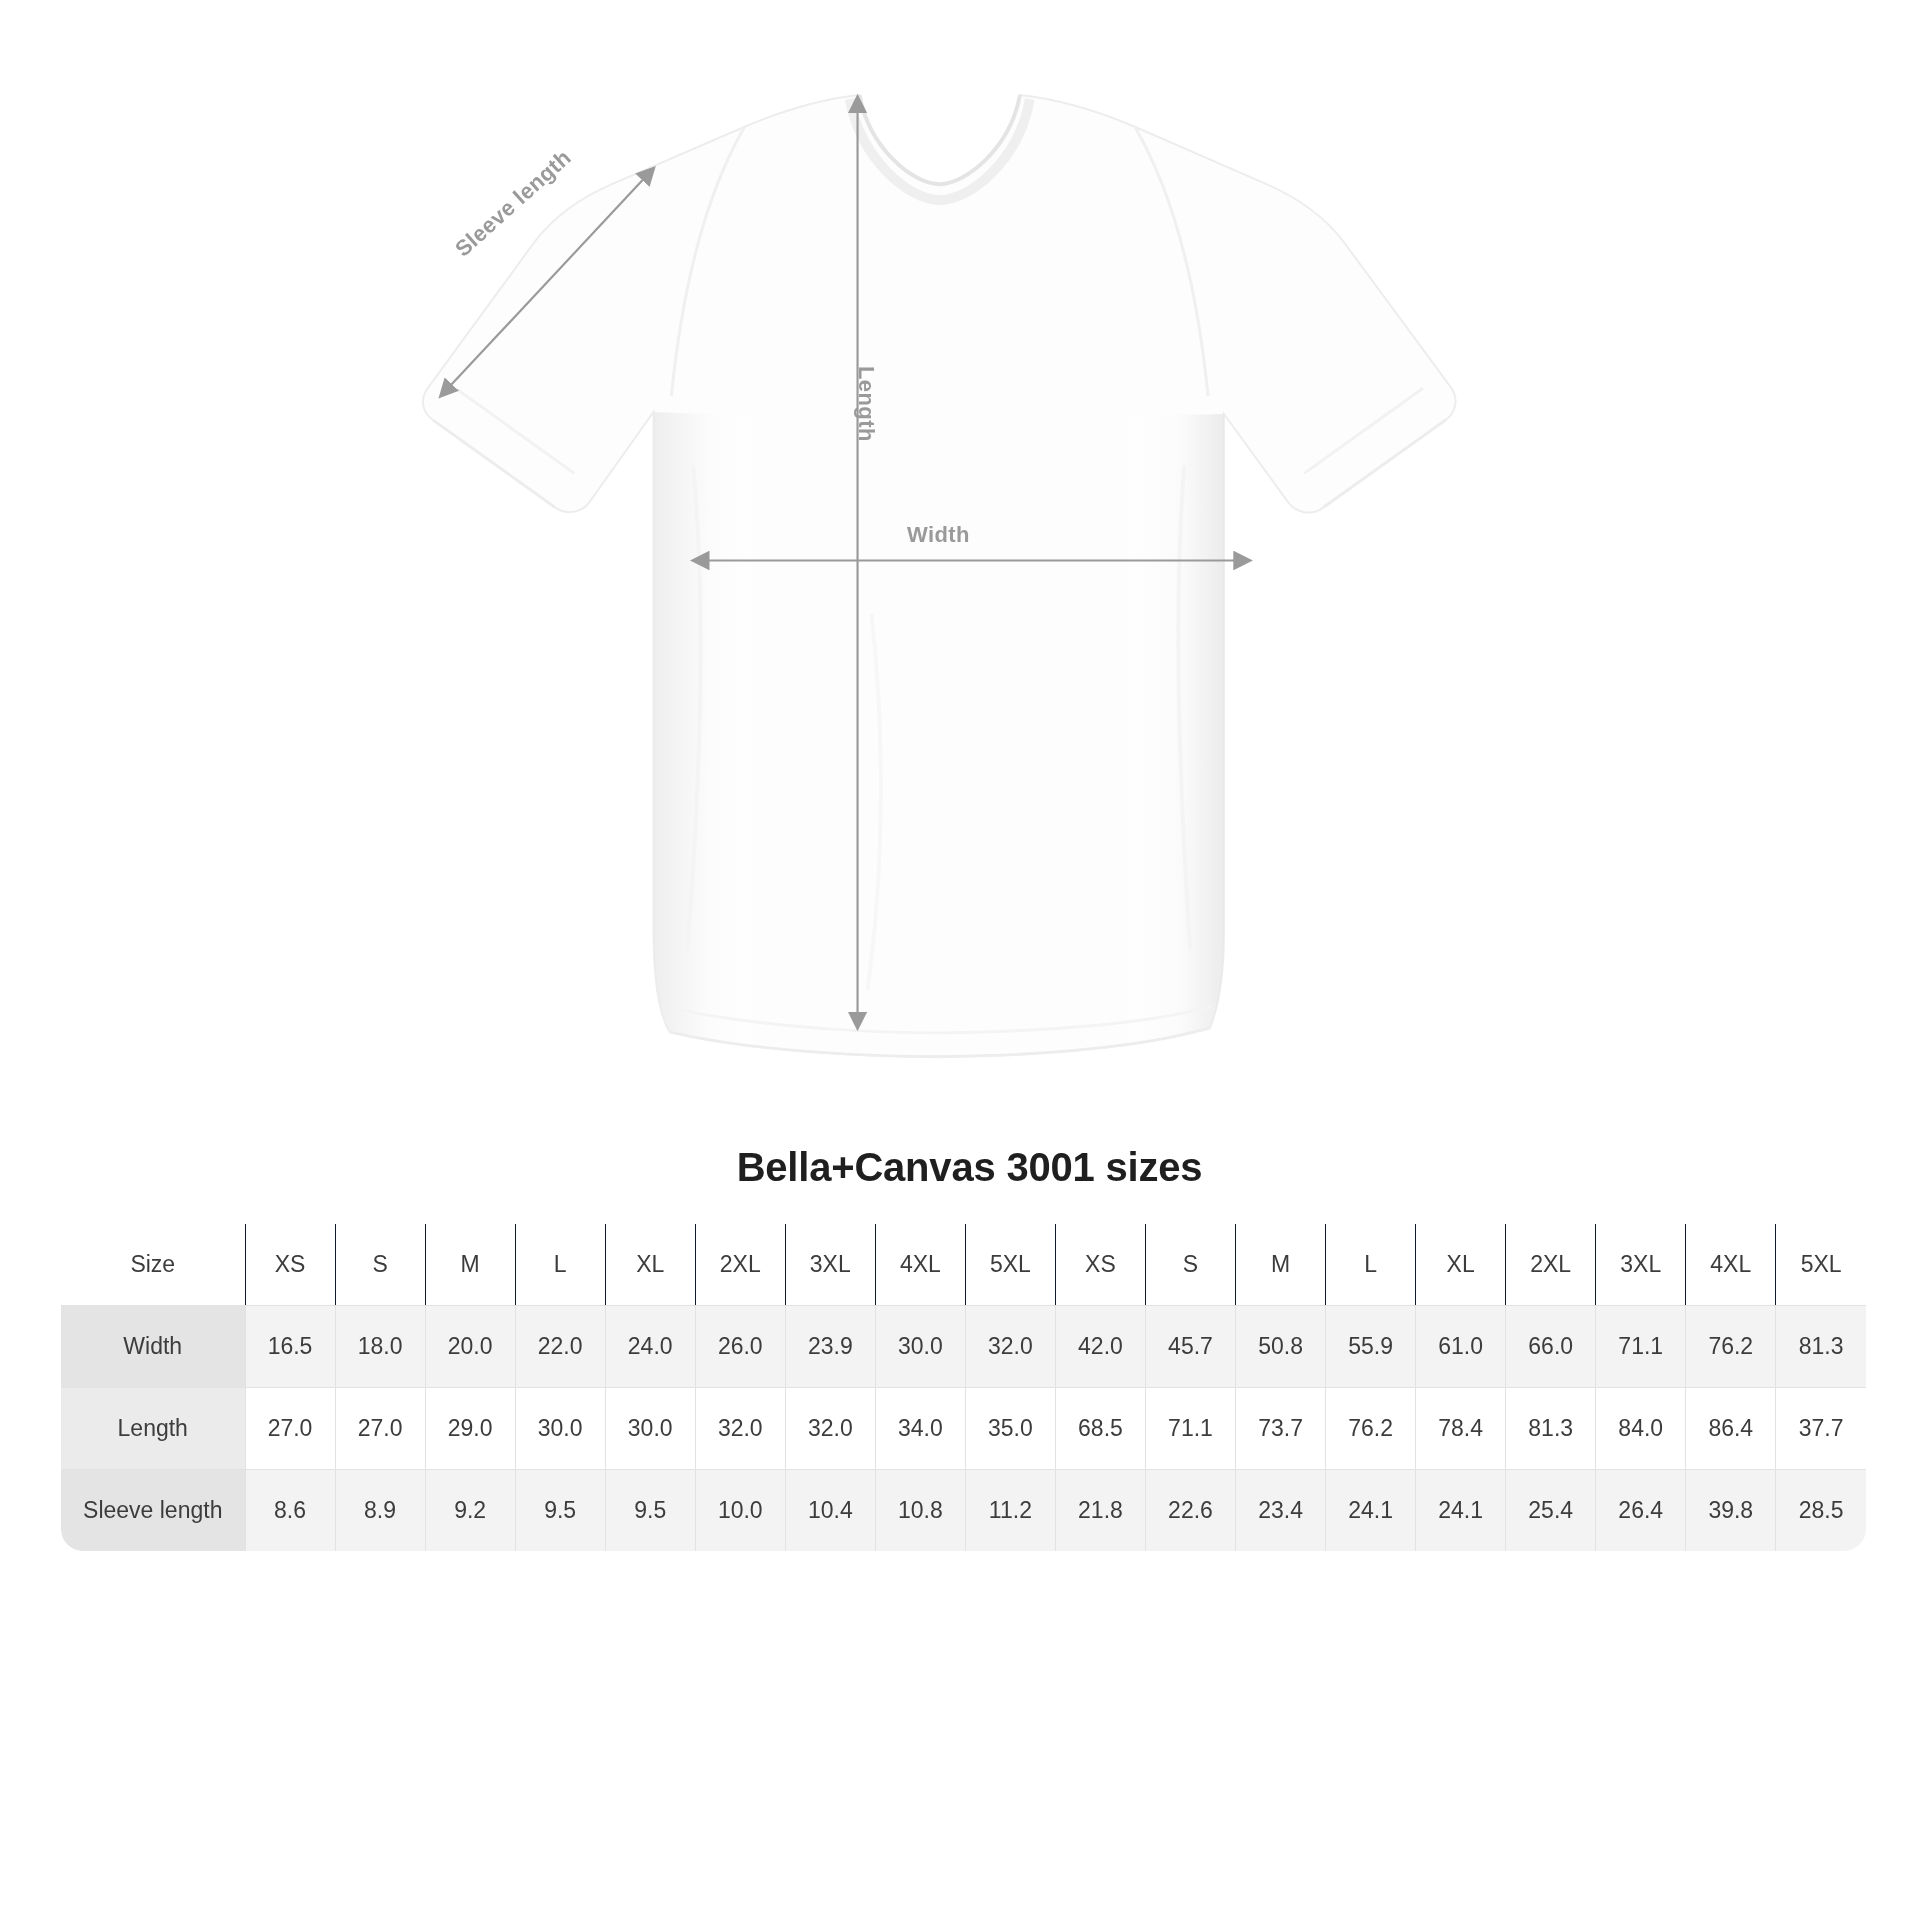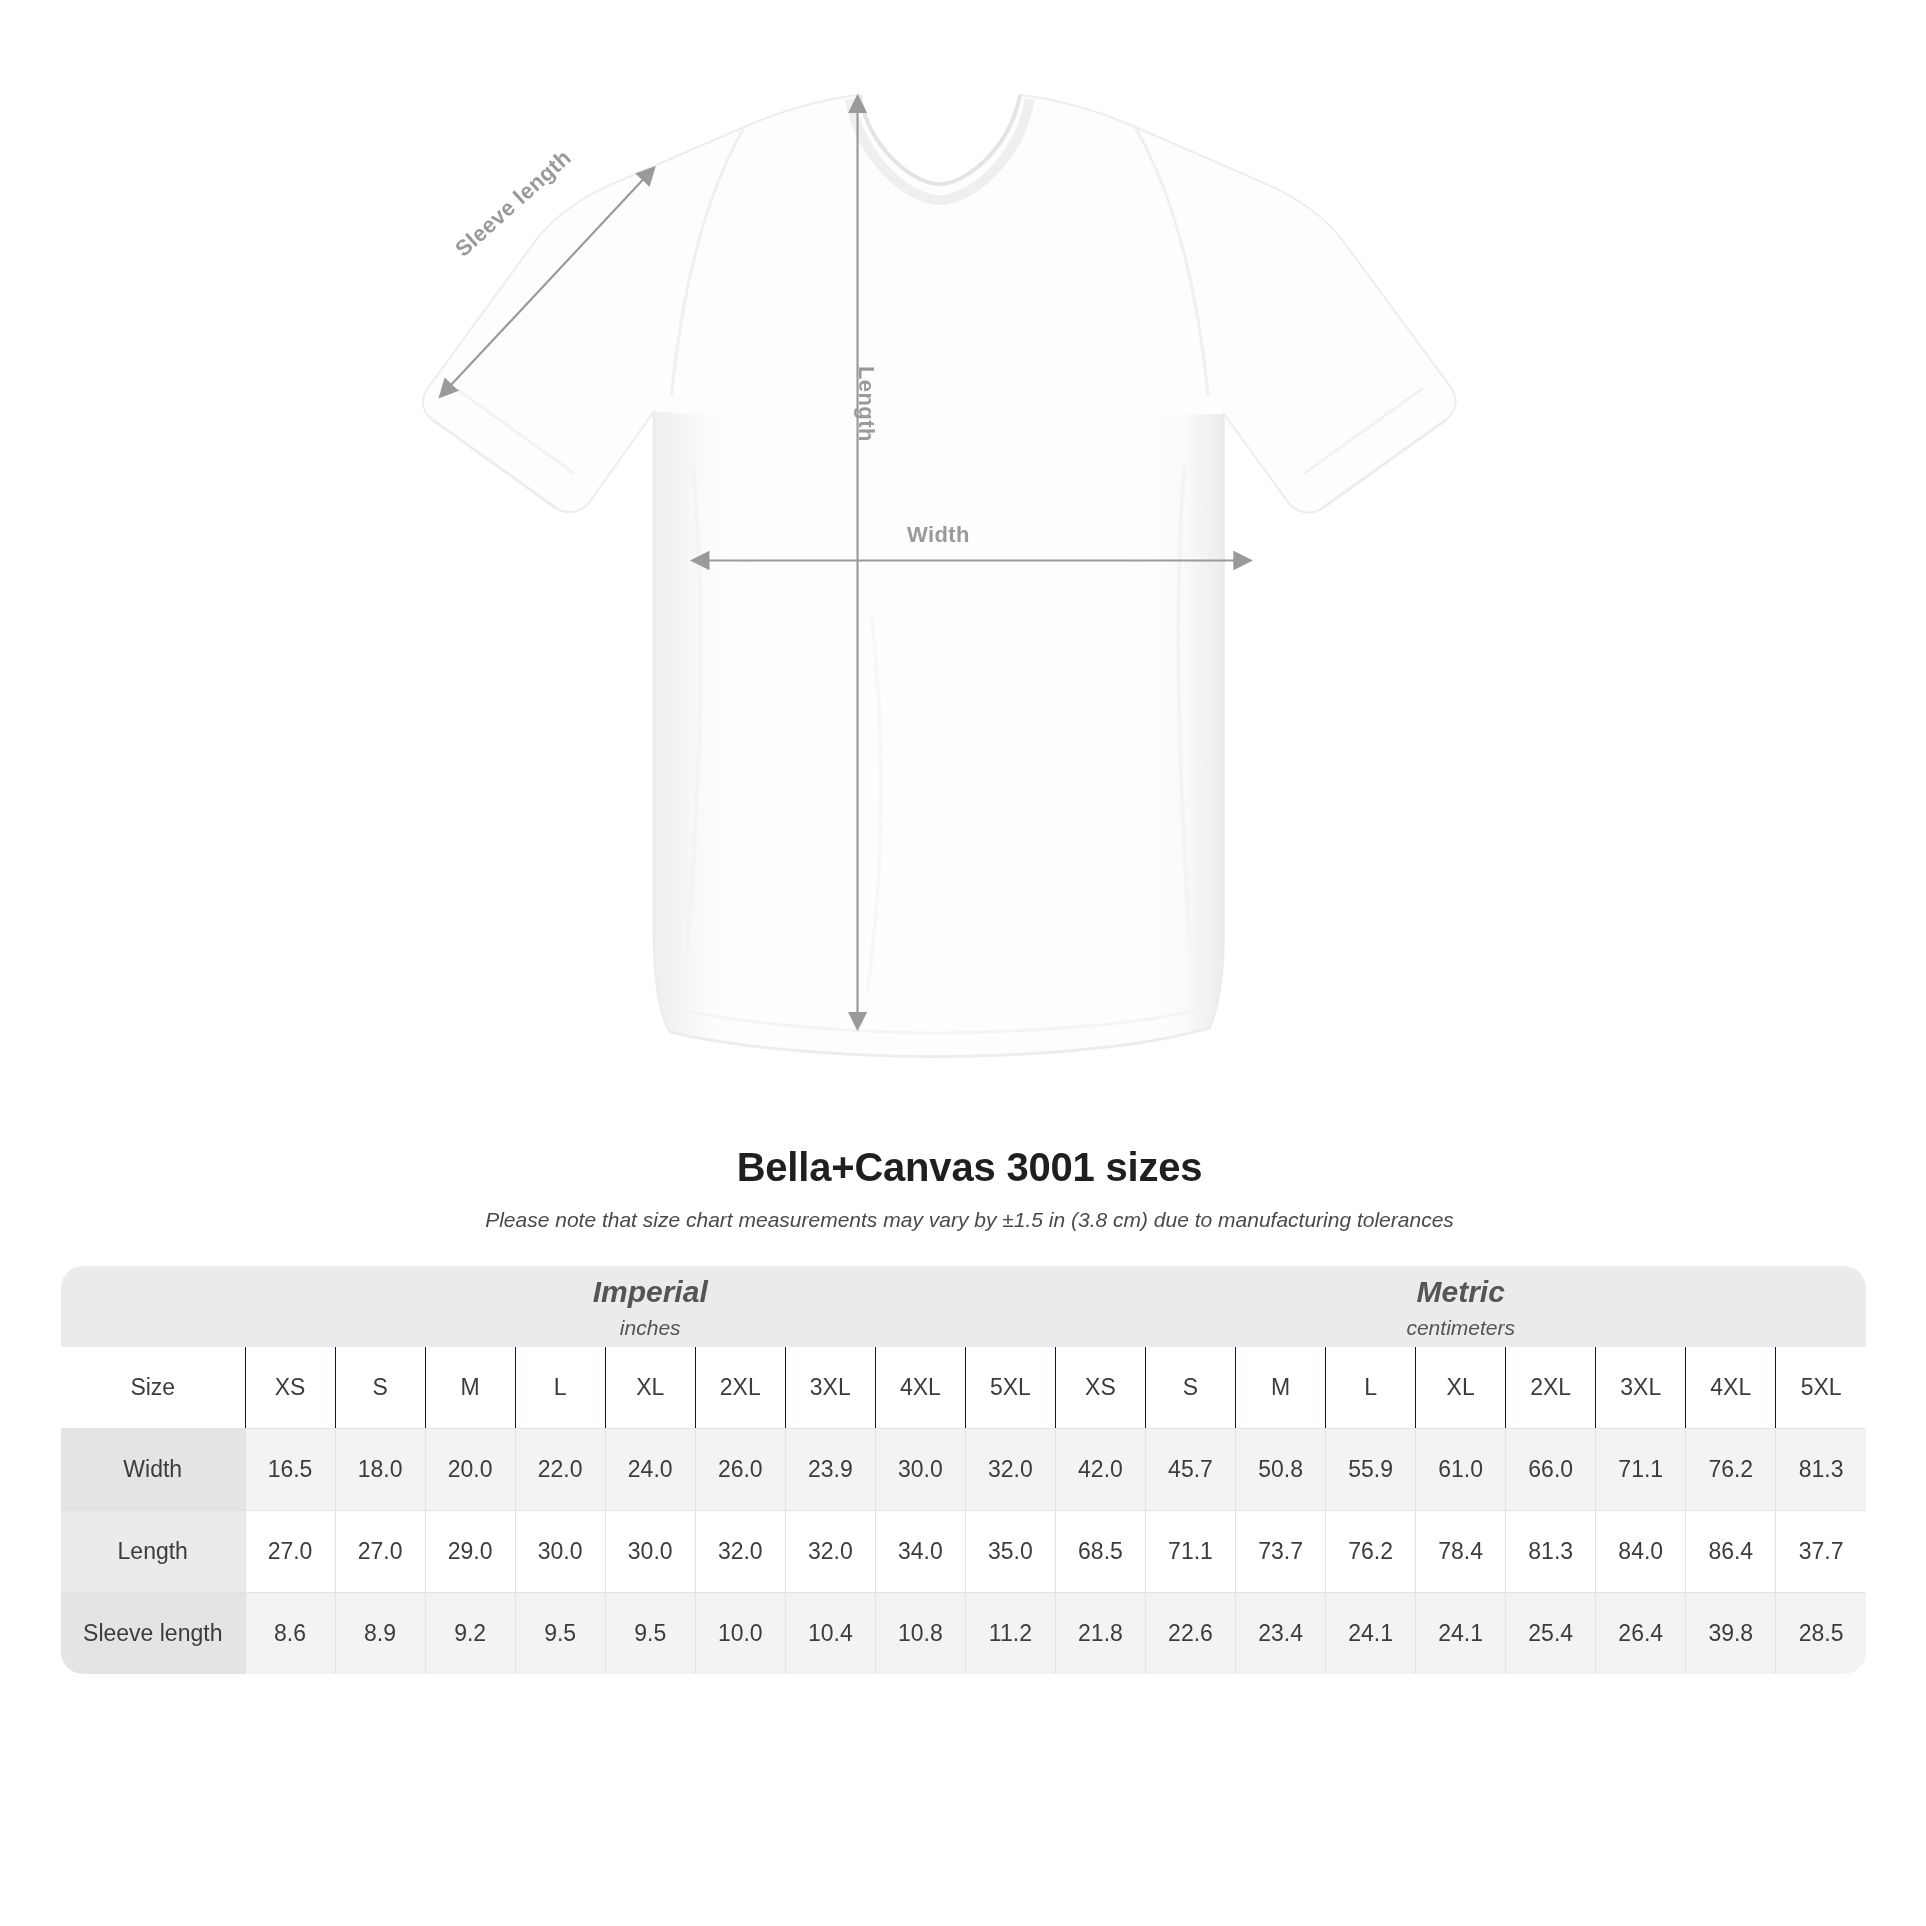--- a/index.html
+++ b/index.html
@@ -227,41 +227,29 @@
       </g>
     </svg>
 
     <div class="dim-label lbl-sleeve">Sleeve length</div>
     <div class="dim-label lbl-length">Length</div>
     <div class="dim-label lbl-width">Width</div>
   </div>
 
   <div class="title-block">
     <h1 class="chart-title">Bella+Canvas 3001 sizes</h1>
-    <div class="chart-note">Please note that size chart measurements may vary by ±1.5 in (3.8 cm) due to manufacturing tolerances</div>
   </div>
 
   <div class="table-wrap">
     <table class="size-table">
       <colgroup>
         <col class="first-col">
         <col span="18">
       </colgroup>
       <tbody>
-        <tr class="unit-row">
-          <td class="corner-cell"></td>
-          <td colspan="9">
-            <div class="unit-system">Imperial</div>
-            <div class="unit-sub">inches</div>
-          </td>
-          <td colspan="9">
-            <div class="unit-system">Metric</div>
-            <div class="unit-sub">centimeters</div>
-          </td>
-        </tr>
 
         <tr class="hdr-row">
           <td class="row-label">Size</td>
           <td>XS</td>
           <td>S</td>
           <td>M</td>
           <td>L</td>
           <td>XL</td>
           <td>2XL</td>
           <td>3XL</td>

